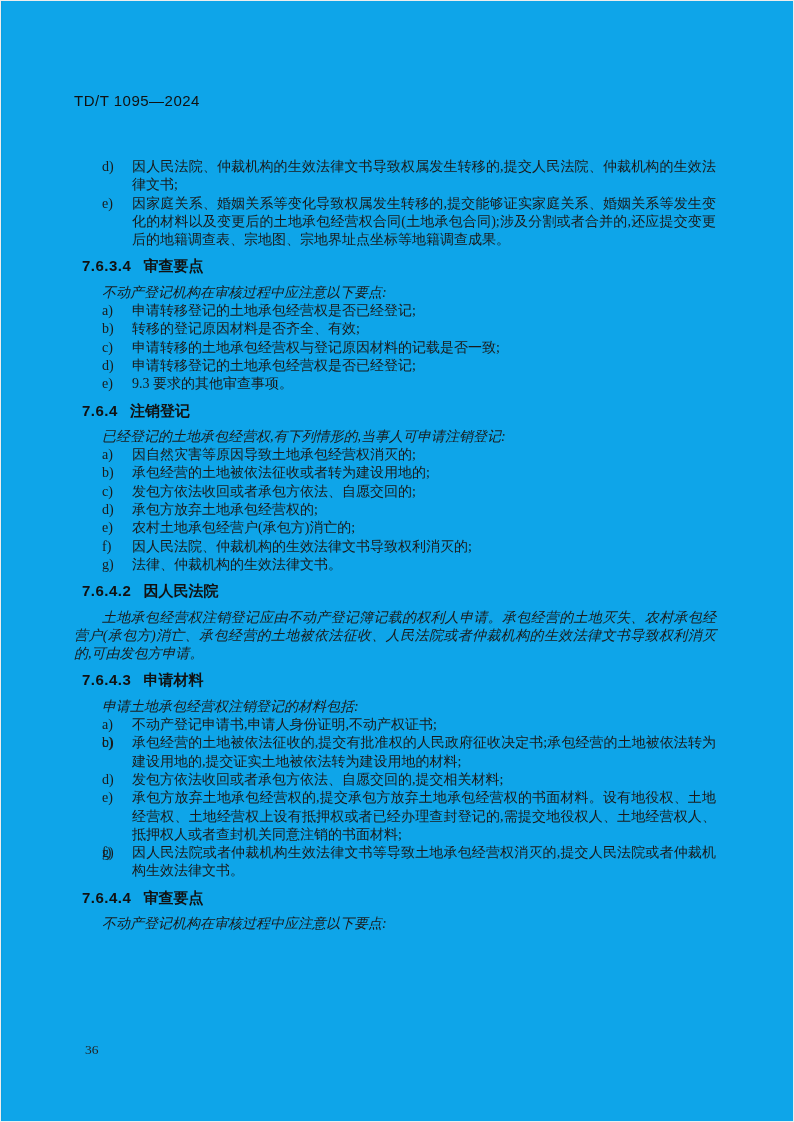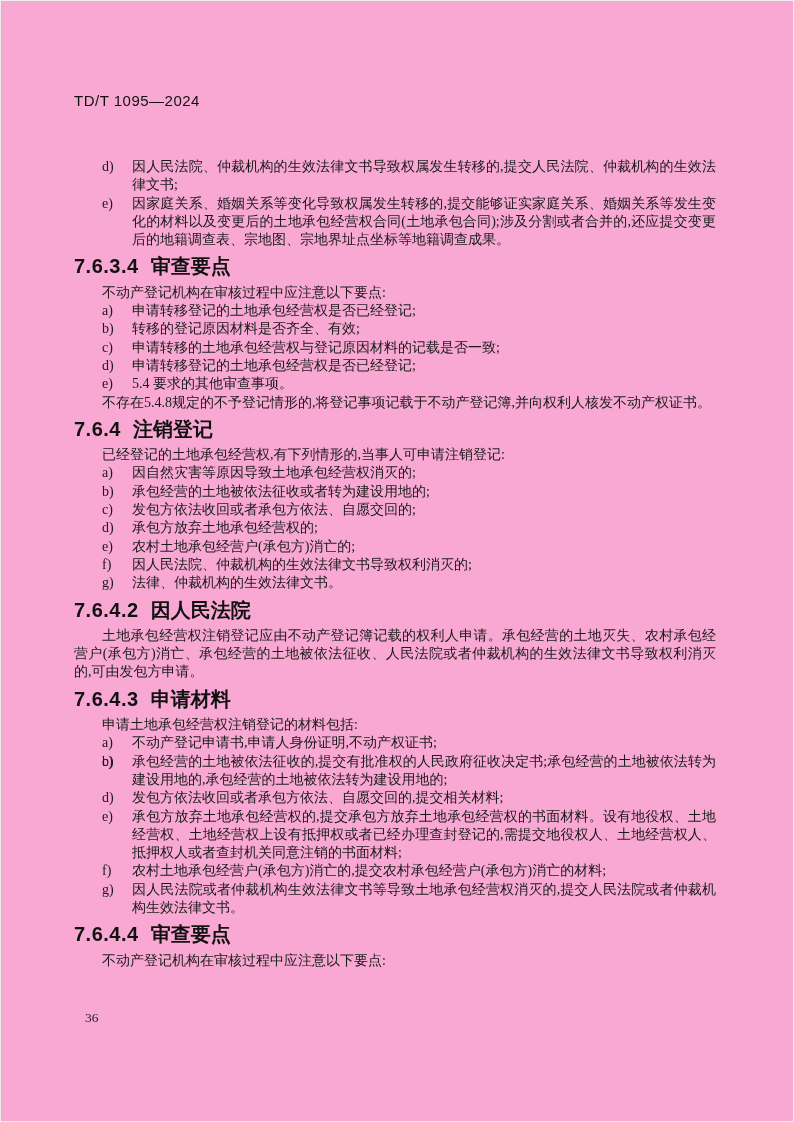--- a/index.html
+++ b/index.html
@@ -4,21 +4,21 @@
 <style>
   html, body {
     margin: 0;
     padding: 0;
     background: #ffffff;
   }
   .page {
     position: relative;
     width: 794px;
     height: 1122px;
-    background: #f9a8d4;
+    background: #0ea5e9;
     color: #1a1a1a;
     font-family: "Liberation Serif", "DejaVu Serif", serif;
     box-shadow: inset 0 0 0 1px #ededed, inset 2px 0 2px rgba(0,0,0,0.04);
     overflow: hidden;
   }
   .doc-header {
     position: absolute;
     left: 74px;
     top: 92px;
     font-family: "Liberation Sans", "DejaVu Sans", sans-serif;
@@ -33,47 +33,48 @@
     top: 158px;
     width: 642px;
     font-size: 14px;
     line-height: 18.3px;
     text-align: justify;
     text-justify: inter-ideograph;
   }
   .para {
     margin: 0;
     text-indent: 28px;
+    font-style: italic;
   }
   .list-item {
     position: relative;
     margin: 0;
     padding-left: 58px;
   }
   .list-label {
     position: absolute;
     left: 28px;
     top: 0;
   }
   .heading {
-    margin: 8px 0;
+    margin: 8px 8px;
     font-family: "Liberation Sans", "DejaVu Sans", sans-serif;
     font-weight: 700;
-    font-size: 20px;
+    font-size: 15px;
     text-align: left;
     color: #111111;
   }
   .heading .heading-number {
     margin-right: 12px;
     letter-spacing: 0.5px;
   }
   .page-number {
     position: absolute;
     left: 85px;
-    top: 1010px;
+    top: 1042px;
     font-size: 13.5px;
     color: #222222;
   }
 </style>
 </head>
 <body>
 
 <div class="page">
   <div class="doc-header">TD/T 1095—2024</div>
 
@@ -82,45 +83,44 @@
         <div class="list-item"><span class="list-label">d)</span><span class="list-text">因人民法院、仲裁机构的生效法律文书导致权属发生转移的,提交人民法院、仲裁机构的生效法律文书;</span></div>
         <div class="list-item"><span class="list-label">e)</span><span class="list-text">因家庭关系、婚姻关系等变化导致权属发生转移的,提交能够证实家庭关系、婚姻关系等发生变化的材料以及变更后的土地承包经营权合同(土地承包合同);涉及分割或者合并的,还应提交变更后的地籍调查表、宗地图、宗地界址点坐标等地籍调查成果。</span></div>
       </div>
       <div class="heading h3"><span class="heading-number">7.6.3.4</span><span class="heading-title">审查要点</span></div>
       <p class="para">不动产登记机构在审核过程中应注意以下要点:</p>
       <div class="list">
         <div class="list-item"><span class="list-label">a)</span><span class="list-text">申请转移登记的土地承包经营权是否已经登记;</span></div>
         <div class="list-item"><span class="list-label">b)</span><span class="list-text">转移的登记原因材料是否齐全、有效;</span></div>
         <div class="list-item"><span class="list-label">c)</span><span class="list-text">申请转移的土地承包经营权与登记原因材料的记载是否一致;</span></div>
         <div class="list-item"><span class="list-label">d)</span><span class="list-text">申请转移登记的土地承包经营权是否已经登记;</span></div>
-        <div class="list-item"><span class="list-label">e)</span><span class="list-text">5.4 要求的其他审查事项。</span></div>
+        <div class="list-item"><span class="list-label">e)</span><span class="list-text">9.3 要求的其他审查事项。</span></div>
       </div>
-      <p class="para">不存在5.4.8规定的不予登记情形的,将登记事项记载于不动产登记簿,并向权利人核发不动产权证书。</p>
       <div class="heading h2"><span class="heading-number">7.6.4</span><span class="heading-title">注销登记</span></div>
       <p class="para">已经登记的土地承包经营权,有下列情形的,当事人可申请注销登记:</p>
       <div class="list">
         <div class="list-item"><span class="list-label">a)</span><span class="list-text">因自然灾害等原因导致土地承包经营权消灭的;</span></div>
         <div class="list-item"><span class="list-label">b)</span><span class="list-text">承包经营的土地被依法征收或者转为建设用地的;</span></div>
         <div class="list-item"><span class="list-label">c)</span><span class="list-text">发包方依法收回或者承包方依法、自愿交回的;</span></div>
         <div class="list-item"><span class="list-label">d)</span><span class="list-text">承包方放弃土地承包经营权的;</span></div>
         <div class="list-item"><span class="list-label">e)</span><span class="list-text">农村土地承包经营户(承包方)消亡的;</span></div>
         <div class="list-item"><span class="list-label">f)</span><span class="list-text">因人民法院、仲裁机构的生效法律文书导致权利消灭的;</span></div>
         <div class="list-item"><span class="list-label">g)</span><span class="list-text">法律、仲裁机构的生效法律文书。</span></div>
       </div>
       <div class="heading h3"><span class="heading-number">7.6.4.2</span><span class="heading-title">因人民法院</span></div>
       <p class="para">土地承包经营权注销登记应由不动产登记簿记载的权利人申请。承包经营的土地灭失、农村承包经营户(承包方)消亡、承包经营的土地被依法征收、人民法院或者仲裁机构的生效法律文书导致权利消灭的,可由发包方申请。</p>
       <div class="heading h3"><span class="heading-number">7.6.4.3</span><span class="heading-title">申请材料</span></div>
       <p class="para">申请土地承包经营权注销登记的材料包括:</p>
       <div class="list">
         <div class="list-item"><span class="list-label">a)</span><span class="list-text">不动产登记申请书,申请人身份证明,不动产权证书;</span></div>
         <div class="list-item"><span class="list-label">b)</span></div>
-        <div class="list-item"><span class="list-label">c)</span><span class="list-text">承包经营的土地被依法征收的,提交有批准权的人民政府征收决定书;承包经营的土地被依法转为建设用地的,承包经营的土地被依法转为建设用地的;</span></div>
+        <div class="list-item"><span class="list-label">c)</span><span class="list-text">承包经营的土地被依法征收的,提交有批准权的人民政府征收决定书;承包经营的土地被依法转为建设用地的,提交证实土地被依法转为建设用地的材料;</span></div>
         <div class="list-item"><span class="list-label">d)</span><span class="list-text">发包方依法收回或者承包方依法、自愿交回的,提交相关材料;</span></div>
         <div class="list-item"><span class="list-label">e)</span><span class="list-text">承包方放弃土地承包经营权的,提交承包方放弃土地承包经营权的书面材料。设有地役权、土地经营权、土地经营权上设有抵押权或者已经办理查封登记的,需提交地役权人、土地经营权人、抵押权人或者查封机关同意注销的书面材料;</span></div>
-        <div class="list-item"><span class="list-label">f)</span><span class="list-text">农村土地承包经营户(承包方)消亡的,提交农村承包经营户(承包方)消亡的材料;</span></div>
+        <div class="list-item"><span class="list-label">f)</span></div>
         <div class="list-item"><span class="list-label">g)</span><span class="list-text">因人民法院或者仲裁机构生效法律文书等导致土地承包经营权消灭的,提交人民法院或者仲裁机构生效法律文书。</span></div>
       </div>
       <div class="heading h3"><span class="heading-number">7.6.4.4</span><span class="heading-title">审查要点</span></div>
       <p class="para">不动产登记机构在审核过程中应注意以下要点:</p>
     </main>
 
   <div class="page-number">36</div>
 </div>
 
 </body></html>

